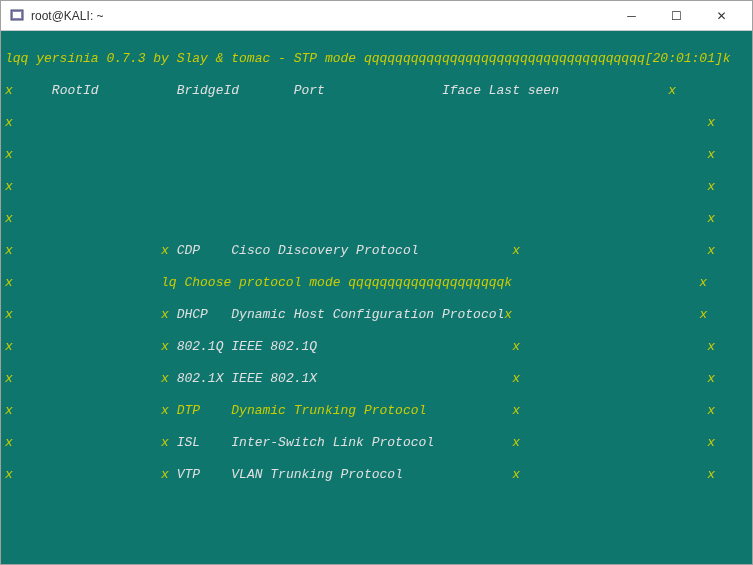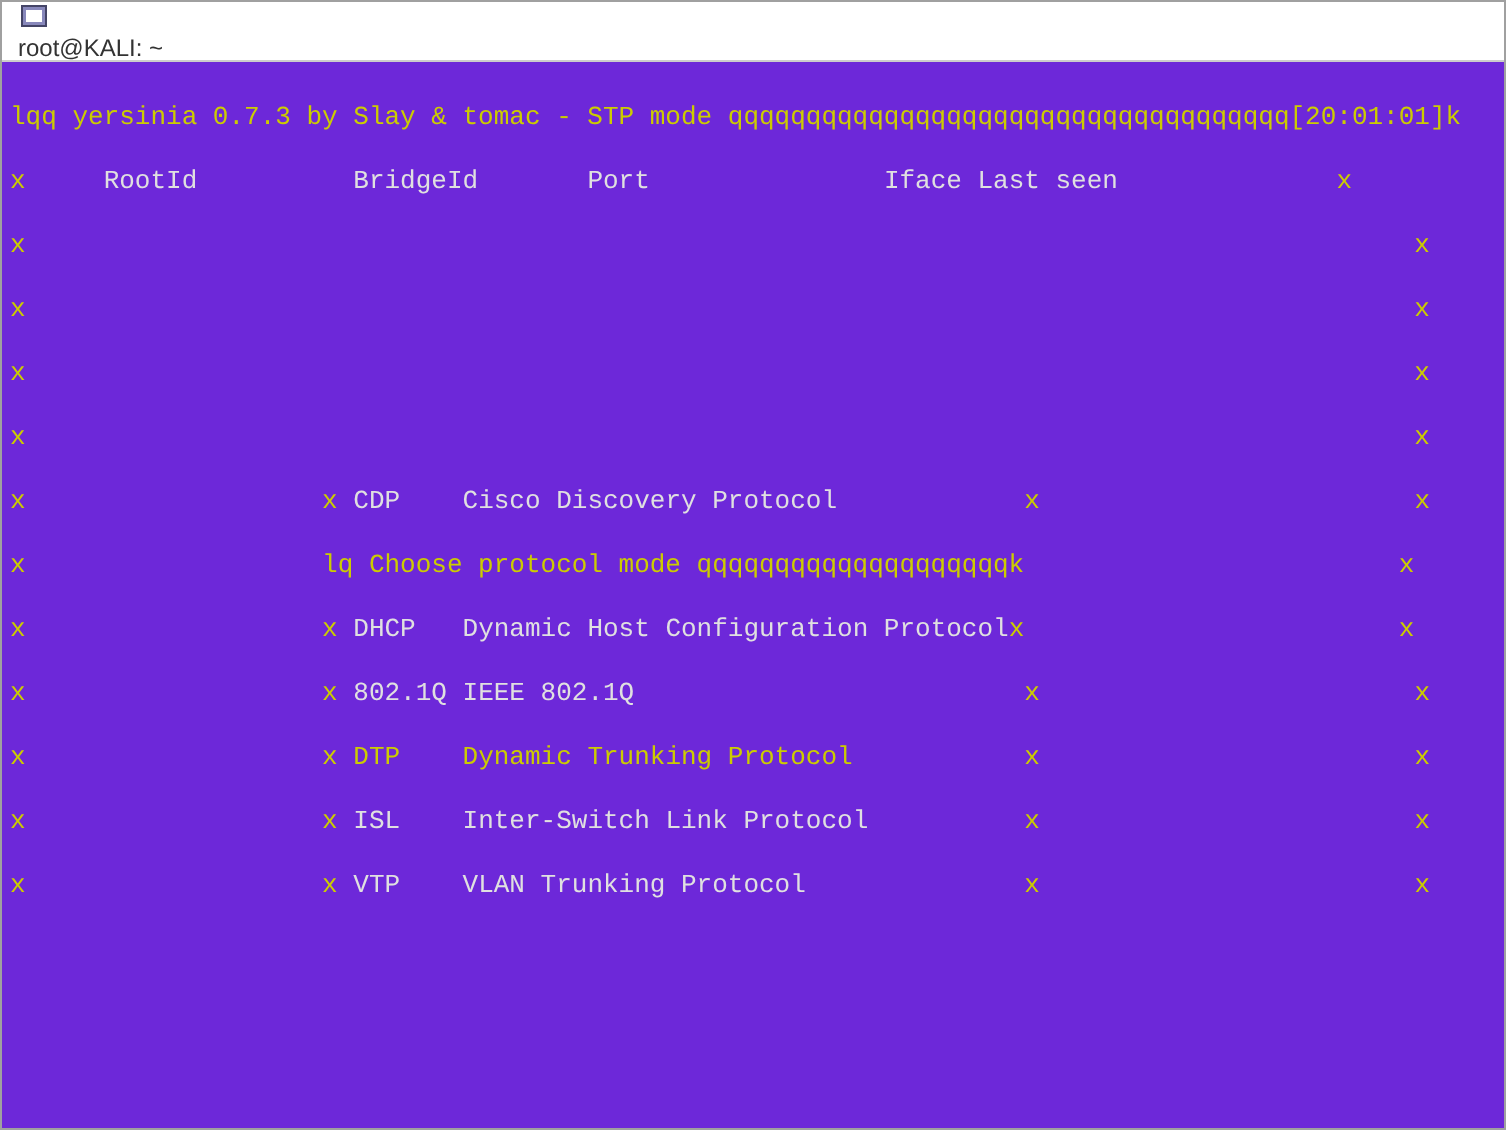--- a/index.html
+++ b/index.html
@@ -19,24 +19,23 @@
       width: 100%;
       height: 100%;
       display: flex;
       flex-direction: column;
       border: 1px solid #a0a0a0;
     }
     .titlebar {
       height: 30px;
       background: #fff;
       display: flex;
-      align-items: flex-start;
+      align-items: center;
       padding: 0 8px;
       border-bottom: 1px solid #ccc;
-      flex-direction: column;
     }
     .titlebar-icon {
       width: 16px;
       height: 16px;
       margin-right: 6px;
     }
     .titlebar-title {
       flex: 1;
       font-family: "Segoe UI", sans-serif;
       font-size: 12px;
@@ -50,26 +49,27 @@
       height: 30px;
       display: flex;
       align-items: center;
       justify-content: center;
       font-family: "Segoe UI", sans-serif;
       font-size: 12px;
       color: #333;
     }
     .terminal {
       flex: 1;
-      background: #6d28d9;
+      background: #0f766e;
       padding: 4px;
       line-height: 16px;
       white-space: pre;
       overflow: hidden;
       position: relative;
+      font-style: italic;
     }
     .yellow { color: #cccc00; }
     .white { color: #e0e0e0; }
     .row {
       display: block;
       height: 16px;
     }
     .header-line {
       color: #cccc00;
     }
@@ -97,20 +97,21 @@
 <span class="row header-line"><span class="yellow">lqq </span><span class="yellow">yersinia 0.7.3 by Slay &amp; tomac</span><span class="yellow"> - </span><span class="yellow">STP mode</span><span class="yellow"> qqqqqqqqqqqqqqqqqqqqqqqqqqqqqqqqqqqq</span><span class="yellow">[20:01:01]</span><span class="yellow">k</span></span>
 <span class="row"><span class="yellow">x</span><span class="white">     </span><span class="white">RootId</span><span class="white">          </span><span class="white">BridgeId</span><span class="white">       </span><span class="white">Port</span><span class="white">               </span><span class="white">Iface Last seen</span><span class="white">              </span><span class="yellow">x</span></span>
 <span class="row"><span class="yellow">x</span><span>                                                                                         </span><span class="yellow">x</span></span>
 <span class="row"><span class="yellow">x</span><span>                                                                                         </span><span class="yellow">x</span></span>
 <span class="row"><span class="yellow">x</span><span>                                                                                         </span><span class="yellow">x</span></span>
 <span class="row"><span class="yellow">x</span><span>                                                                                         </span><span class="yellow">x</span></span>
 <span class="row"><span class="yellow">x</span><span>                   </span><span class="yellow">x </span><span class="white">CDP</span><span class="white">    </span><span class="white">Cisco Discovery Protocol</span><span class="white">            </span><span class="yellow">x</span><span>                        </span><span class="yellow">x</span></span>
 <span class="row"><span class="yellow">x</span><span>                   </span><span class="yellow">lq </span><span class="yellow">Choose protocol mode</span><span class="yellow"> qqqqqqqqqqqqqqqqqqqqk</span><span>                        </span><span class="yellow">x</span></span>
 <span class="row"><span class="yellow">x</span><span>                   </span><span class="yellow">x </span><span class="white">DHCP</span><span class="white">   </span><span class="white">Dynamic Host Configuration Protocol</span><span class="yellow">x</span><span>                        </span><span class="yellow">x</span></span>
 <span class="row"><span class="yellow">x</span><span>                   </span><span class="yellow">x </span><span class="white">802.1Q</span><span class="white"> </span><span class="white">IEEE 802.1Q</span><span class="white">                         </span><span class="yellow">x</span><span>                        </span><span class="yellow">x</span></span>
+<span class="row"><span class="yellow">x</span><span>                   </span><span class="yellow">x </span><span class="white">802.1X</span><span class="white"> </span><span class="white">IEEE 802.1X</span><span class="white">                         </span><span class="yellow">x</span><span>                        </span><span class="yellow">x</span></span>
 <span class="row"><span class="yellow">x</span><span>                   </span><span class="yellow">x </span><span class="yellow">DTP</span><span class="yellow">    </span><span class="yellow">Dynamic Trunking Protocol</span><span class="yellow">           </span><span class="yellow">x</span><span>                        </span><span class="yellow">x</span></span>
 <span class="row"><span class="yellow">x</span><span>                   </span><span class="yellow">x </span><span class="white">ISL</span><span class="white">    </span><span class="white">Inter-Switch Link Protocol</span><span class="white">          </span><span class="yellow">x</span><span>                        </span><span class="yellow">x</span></span>
 <span class="row"><span class="yellow">x</span><span>                   </span><span class="yellow">x </span><span class="white">VTP</span><span class="white">    </span><span class="white">VLAN Trunking Protocol</span><span class="white">              </span><span class="yellow">x</span><span>                        </span><span class="yellow">x</span></span>
 
 
 
 
 
 
 

